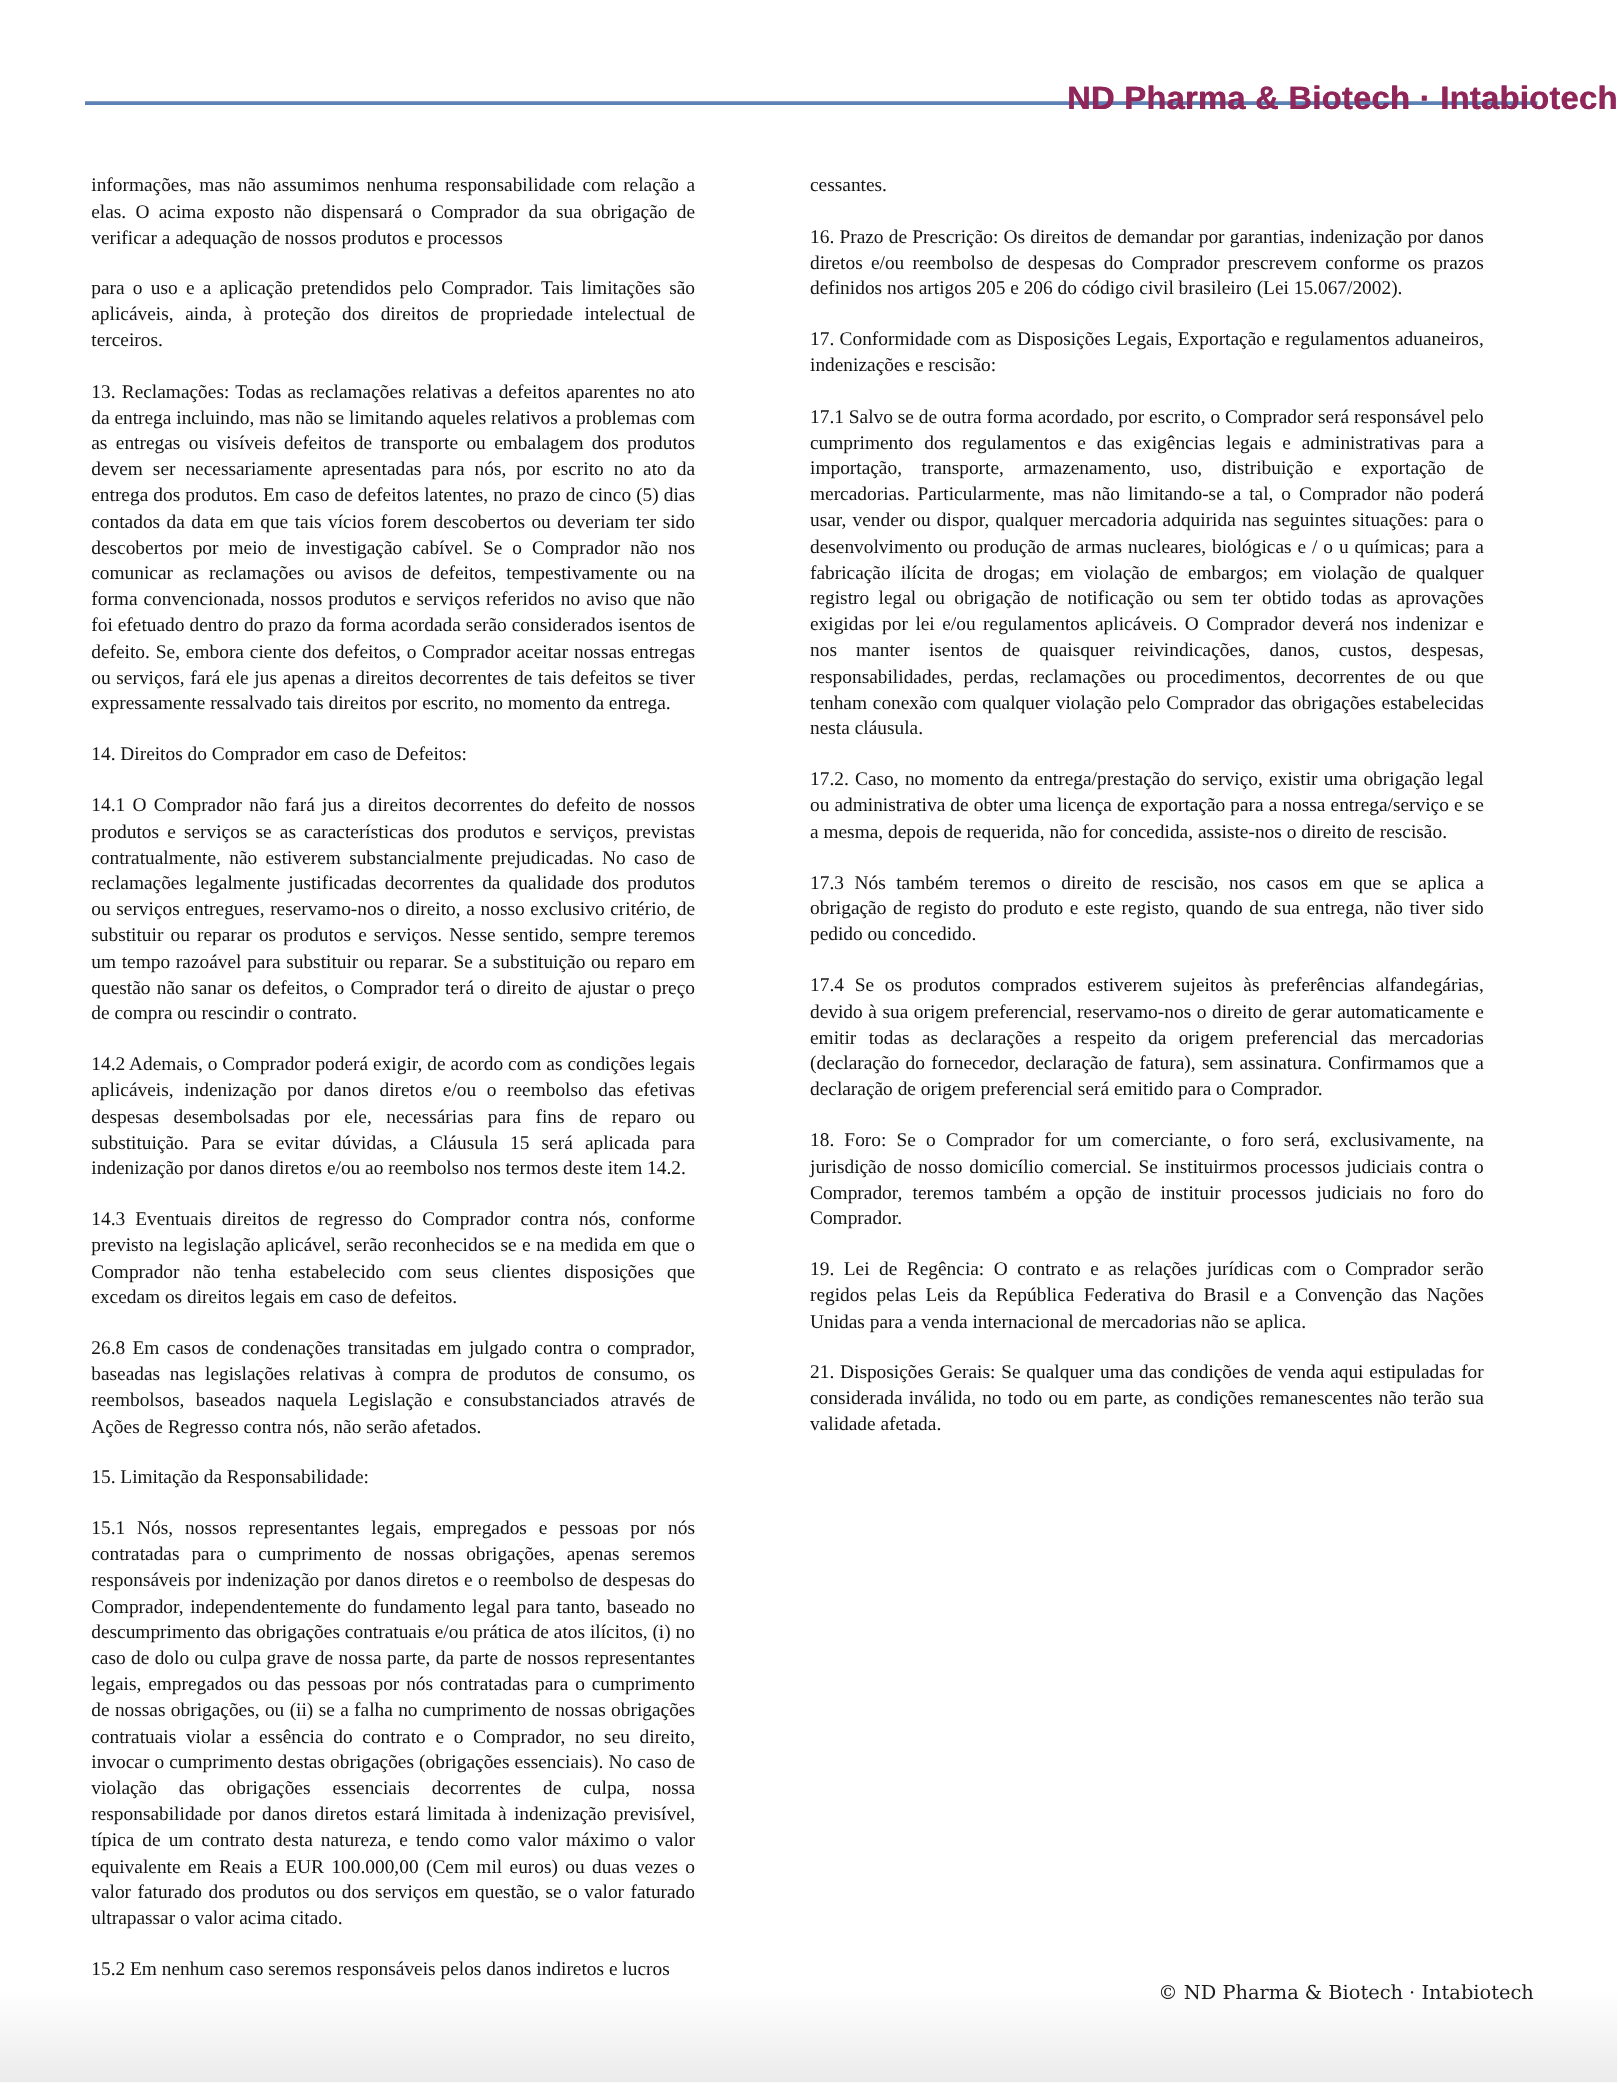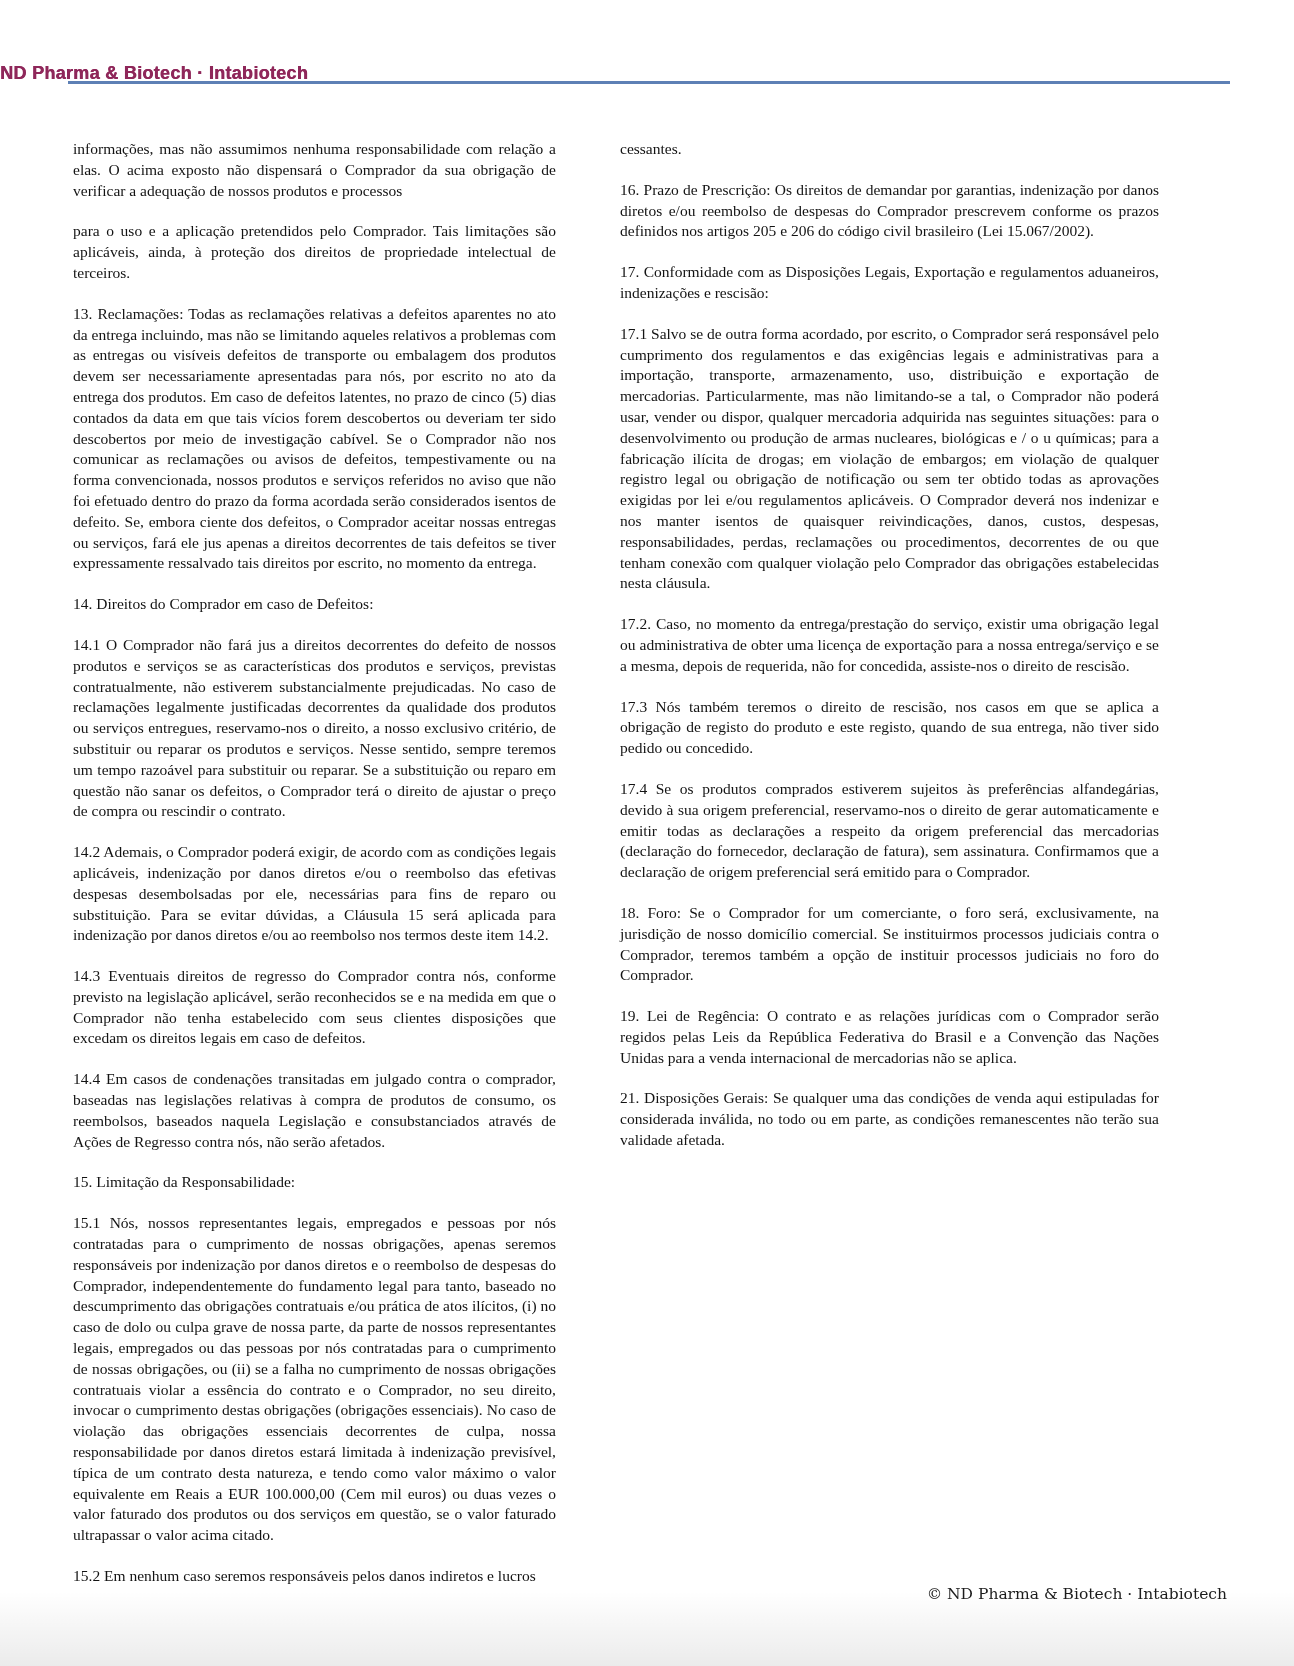--- a/index.html
+++ b/index.html
@@ -18,36 +18,36 @@
     width: 1162px;
     height: 3px;
     background: #5d80b5;
     z-index: 1;
   }
   .header-title {
     position: absolute;
     top: 63px;
     left: 0;
     width: 100%;
-    text-align: left;
+    text-align: right;
     font-family: "Liberation Sans", sans-serif;
     font-weight: 700;
-    font-size: 18px;
+    font-size: 26px;
     letter-spacing: 0.3px;
     color: #8f275a;
     text-shadow: 0.5px 0 0 #8f275a;
     z-index: 2;
     white-space: nowrap;
   }
   .columns {
     position: absolute;
     top: 139px;
     left: 73px;
     display: flex;
-    gap: 64px;
+    gap: 92px;
     z-index: 2;
   }
   .col-left  { width: 483px; }
   .col-right { width: 539px; }
   .columns p {
     margin: 0 0 20px 0;
     font-size: 15.5px;
     line-height: 20.8px;
     text-align: justify;
     color: #131313;
@@ -84,21 +84,21 @@
   <div class="columns">
 
     <div class="col-left">
       <p><span class="lead"></span><span>informações, mas não assumimos nenhuma responsabilidade com relação a elas. O acima exposto não dispensará o Comprador da sua obrigação de verificar a adequação de nossos produtos e processos</span></p>
       <p><span class="lead"></span><span>para o uso e a aplicação pretendidos pelo Comprador. Tais limitações são aplicáveis, ainda, à proteção dos direitos de propriedade intelectual de terceiros.</span></p>
       <p><span class="lead">13. Reclamações:</span><span> Todas as reclamações relativas a defeitos aparentes no ato da entrega incluindo, mas não se limitando aqueles relativos a problemas com as entregas ou visíveis defeitos de transporte ou embalagem dos produtos devem ser necessariamente apresentadas para nós, por escrito no ato da entrega dos produtos. Em caso de defeitos latentes, no prazo de cinco (5) dias contados da data em que tais vícios forem descobertos ou deveriam ter sido descobertos por meio de investigação cabível. Se o Comprador não nos comunicar as reclamações ou avisos de defeitos, tempestivamente ou na forma convencionada, nossos produtos e serviços referidos no aviso que não foi efetuado dentro do prazo da forma acordada serão considerados isentos de defeito. Se, embora ciente dos defeitos, o Comprador aceitar nossas entregas ou serviços, fará ele jus apenas a direitos decorrentes de tais defeitos se tiver expressamente ressalvado tais direitos por escrito, no momento da entrega.</span></p>
       <p><span class="lead">14. Direitos do Comprador em caso de Defeitos:</span><span></span></p>
       <p><span class="lead">14.1</span><span> O Comprador não fará jus a direitos decorrentes do defeito de nossos produtos e serviços se as características dos produtos e serviços, previstas contratualmente, não estiverem substancialmente prejudicadas. No caso de reclamações legalmente justificadas decorrentes da qualidade dos produtos ou serviços entregues, reservamo-nos o direito, a nosso exclusivo critério, de substituir ou reparar os produtos e serviços. Nesse sentido, sempre teremos um tempo razoável para substituir ou reparar. Se a substituição ou reparo em questão não sanar os defeitos, o Comprador terá o direito de ajustar o preço de compra ou rescindir o contrato.</span></p>
       <p><span class="lead">14.2</span><span> Ademais, o Comprador poderá exigir, de acordo com as condições legais aplicáveis, indenização por danos diretos e/ou o reembolso das efetivas despesas desembolsadas por ele, necessárias para fins de reparo ou substituição. Para se evitar dúvidas, a Cláusula 15 será aplicada para indenização por danos diretos e/ou ao reembolso nos termos deste item 14.2.</span></p>
       <p><span class="lead">14.3</span><span> Eventuais direitos de regresso do Comprador contra nós, conforme previsto na legislação aplicável, serão reconhecidos se e na medida em que o Comprador não tenha estabelecido com seus clientes disposições que excedam os direitos legais em caso de defeitos.</span></p>
-      <p><span class="lead">14.4</span><span> Em casos de condenações transitadas em julgado contra o comprador, baseadas nas legislações relativas à compra de produtos de consumo, os reembolsos, baseados naquela Legislação e consubstanciados através de Ações de Regresso contra nós, não serão afetados.</span></p>
+      <p><span class="lead">26.8</span><span> Em casos de condenações transitadas em julgado contra o comprador, baseadas nas legislações relativas à compra de produtos de consumo, os reembolsos, baseados naquela Legislação e consubstanciados através de Ações de Regresso contra nós, não serão afetados.</span></p>
       <p><span class="lead">15. Limitação da Responsabilidade:</span><span></span></p>
       <p><span class="lead">15.1</span><span> Nós, nossos representantes legais, empregados e pessoas por nós contratadas para o cumprimento de nossas obrigações, apenas seremos responsáveis por indenização por danos diretos e o reembolso de despesas do Comprador, independentemente do fundamento legal para tanto, baseado no descumprimento das obrigações contratuais e/ou prática de atos ilícitos, (i) no caso de dolo ou culpa grave de nossa parte, da parte de nossos representantes legais, empregados ou das pessoas por nós contratadas para o cumprimento de nossas obrigações, ou (ii) se a falha no cumprimento de nossas obrigações contratuais violar a essência do contrato e o Comprador, no seu direito, invocar o cumprimento destas obrigações (obrigações essenciais). No caso de violação das obrigações essenciais decorrentes de culpa, nossa responsabilidade por danos diretos estará limitada à indenização previsível, típica de um contrato desta natureza, e tendo como valor máximo o valor equivalente em Reais a EUR 100.000,00 (Cem mil euros) ou duas vezes o valor faturado dos produtos ou dos serviços em questão, se o valor faturado ultrapassar o valor acima citado.</span></p>
       <p><span class="lead">15.2</span><span> Em nenhum caso seremos responsáveis pelos danos indiretos e lucros</span></p>
     </div>
 
     <div class="col-right">
       <p><span class="lead"></span><span>cessantes.</span></p>
       <p><span class="lead">16. Prazo de Prescrição:</span><span> Os direitos de demandar por garantias, indenização por danos diretos e/ou reembolso de despesas do Comprador prescrevem conforme os prazos definidos nos artigos 205 e 206 do código civil brasileiro (Lei 15.067/2002).</span></p>
       <p><span class="lead">17. Conformidade com as Disposições Legais, Exportação e regulamentos aduaneiros, indenizações e rescisão:</span><span></span></p>
       <p><span class="lead">17.1</span><span> Salvo se de outra forma acordado, por escrito, o Comprador será responsável pelo cumprimento dos regulamentos e das exigências legais e administrativas para a importação, transporte, armazenamento, uso, distribuição e exportação de mercadorias. Particularmente, mas não limitando-se a tal, o Comprador não poderá usar, vender ou dispor, qualquer mercadoria adquirida nas seguintes situações: para o desenvolvimento ou produção de armas nucleares, biológicas e / o u químicas; para a fabricação ilícita de drogas; em violação de embargos; em violação de qualquer registro legal ou obrigação de notificação ou sem ter obtido todas as aprovações exigidas por lei e/ou regulamentos aplicáveis. O Comprador deverá nos indenizar e nos manter isentos de quaisquer reivindicações, danos, custos, despesas, responsabilidades, perdas, reclamações ou procedimentos, decorrentes de ou que tenham conexão com qualquer violação pelo Comprador das obrigações estabelecidas nesta cláusula.</span></p>

